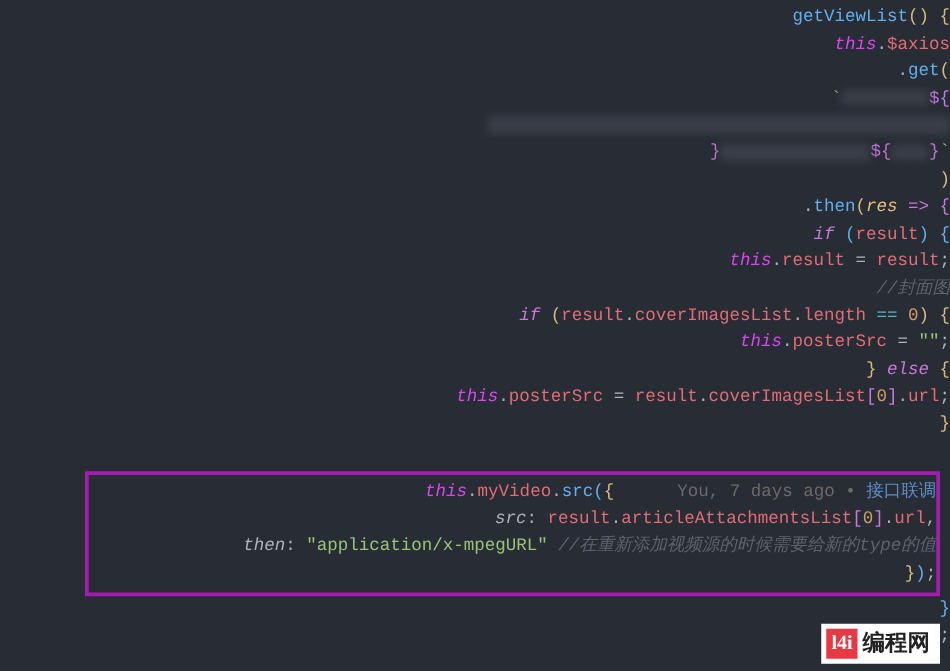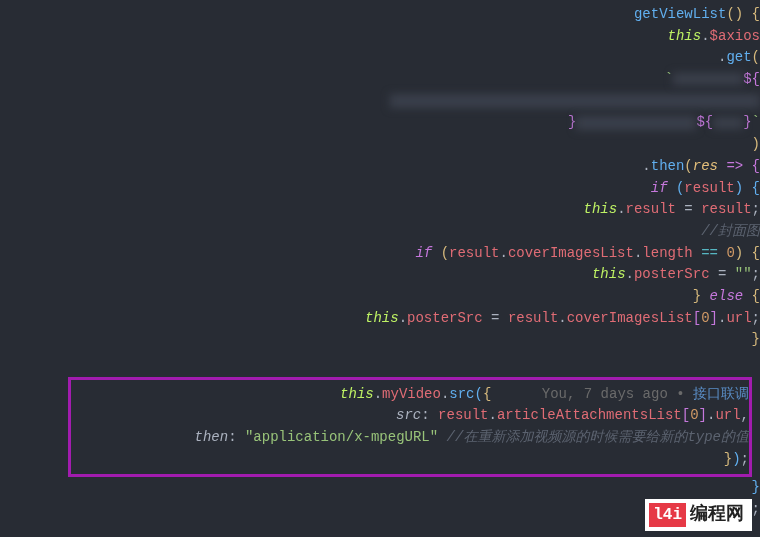--- a/index.html
+++ b/index.html
@@ -17,21 +17,21 @@
   }
   .line { white-space: pre; text-align: right; }
   .t-kw { color: #c678dd; font-style: italic; }
   .t-fn { color: #61afef; }
   .t-prop { color: #e06c75; }
   .t-var { color: #e5c07b; }
   .t-punc { color: #abb2bf; }
   .t-str { color: #98c379; }
   .t-num { color: #d19a66; }
   .t-cmt { color: #5c6370; font-style: italic; }
-  .t-this { color: #bef264; font-style: italic; margin-left: 38px; }
+  .t-this { color: #d946ef; font-style: italic; margin-left: 38px; }
   .t-op { color: #56b6c2; }
   .t-param { color: #e5c07b; font-style: italic; }
   .t-yel { color: #d7ba7d; }
   .t-pur { color: #c678dd; }
   .t-blu { color: #61afef; }
   .t-key { color: #abb2bf; font-style: italic; }
   .t-blame { color: #6a6a6a; font-style: normal; }
   .t-blame-link { color: #5a8ec7; }
   .redact { background: #3a3f4b; filter: blur(4px); display: inline-block; vertical-align: middle; }
   .r1 { width: 70px; height: 12px; }
@@ -42,21 +42,21 @@
     border: 3px solid #a21caf;
     margin: 4px 8px 0 60px;
     padding: 4px 0;
   }
   .watermark {
     position: absolute;
     right: 8px;
     bottom: 6px;
     background: #fff;
     color: #222;
-    font-family: Liberation Mono, monospace;
+    font-family: Liberation Serif, serif;
     font-weight: bold;
     font-size: 18px;
     padding: 2px 8px 2px 4px;
     display: flex;
     align-items: center;
     gap: 4px;
   }
   .watermark .logo {
     background: #e63946;
     color: #fff;

